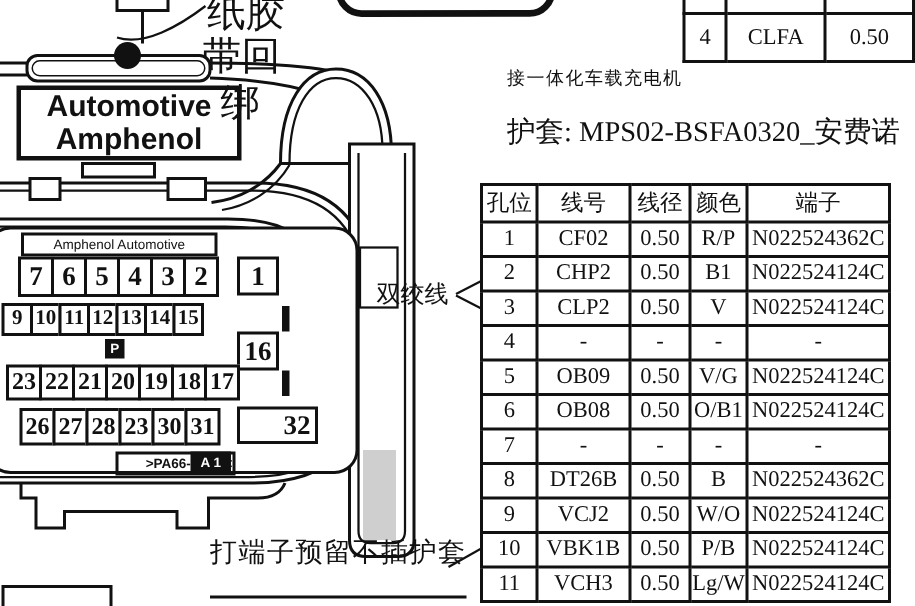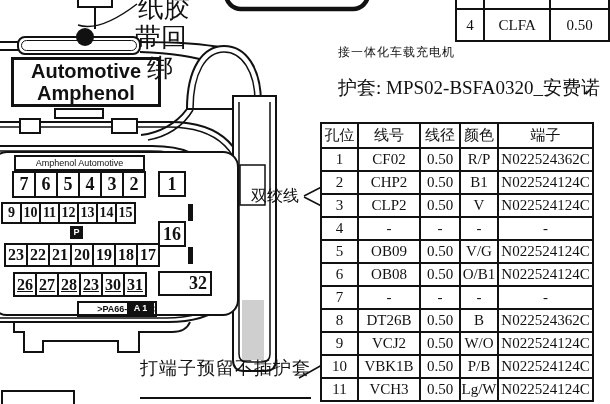--- a/index.html
+++ b/index.html
@@ -21,21 +21,21 @@
   .ttable td{border:2px solid #111;text-align:center;padding:0;font-size:15px;overflow:hidden;white-space:nowrap;}
 
   
   .pin-strip{position:absolute;display:flex;}
   .pin-cell{border:2px solid #111;margin-left:-2px;background:#fff;text-align:center;
       font-weight:700;font-family:"Liberation Serif",serif;overflow:hidden;}
   .pin-cell:first-child{margin-left:0;}
   .row-a .pin-cell{width:20px;height:23px;line-height:23px;font-size:18px;}
   .row-b .pin-cell{width:17px;height:18px;line-height:18px;font-size:14px;}
   .row-c .pin-cell{width:20px;height:20px;line-height:20px;font-size:16px;}
-  .row-d .pin-cell{width:20px;height:21px;line-height:21px;font-size:16px;text-decoration:underline;}
+  .row-d .pin-cell{width:20px;height:21px;line-height:21px;font-size:16px;}
   .pin-box{position:absolute;border:2px solid #111;background:#fff;text-align:center;
       font-weight:700;font-family:"Liberation Serif",serif;width:24px;height:22px;line-height:22px;font-size:18px;}
 
   .logo-big{position:absolute;left:11px;top:57px;width:144px;height:44px;border:3px solid #111;
       text-align:center;font-family:"Liberation Sans",sans-serif;font-weight:700;font-size:20px;line-height:22px;}
   .logo-small{position:absolute;left:14px;top:155px;width:127px;height:12px;border:2px solid #111;
       text-align:center;font-family:"Liberation Sans",sans-serif;font-weight:400;font-size:9px;line-height:12px;
       letter-spacing:0;white-space:nowrap;overflow:hidden;}
   .mat-bar{position:absolute;left:39px;top:301px;width:76px;height:12px;border:2px solid #111;
       text-align:right;font-family:"Liberation Sans",sans-serif;font-weight:700;font-size:9px;line-height:12px;overflow:hidden;margin-left:38px;}

